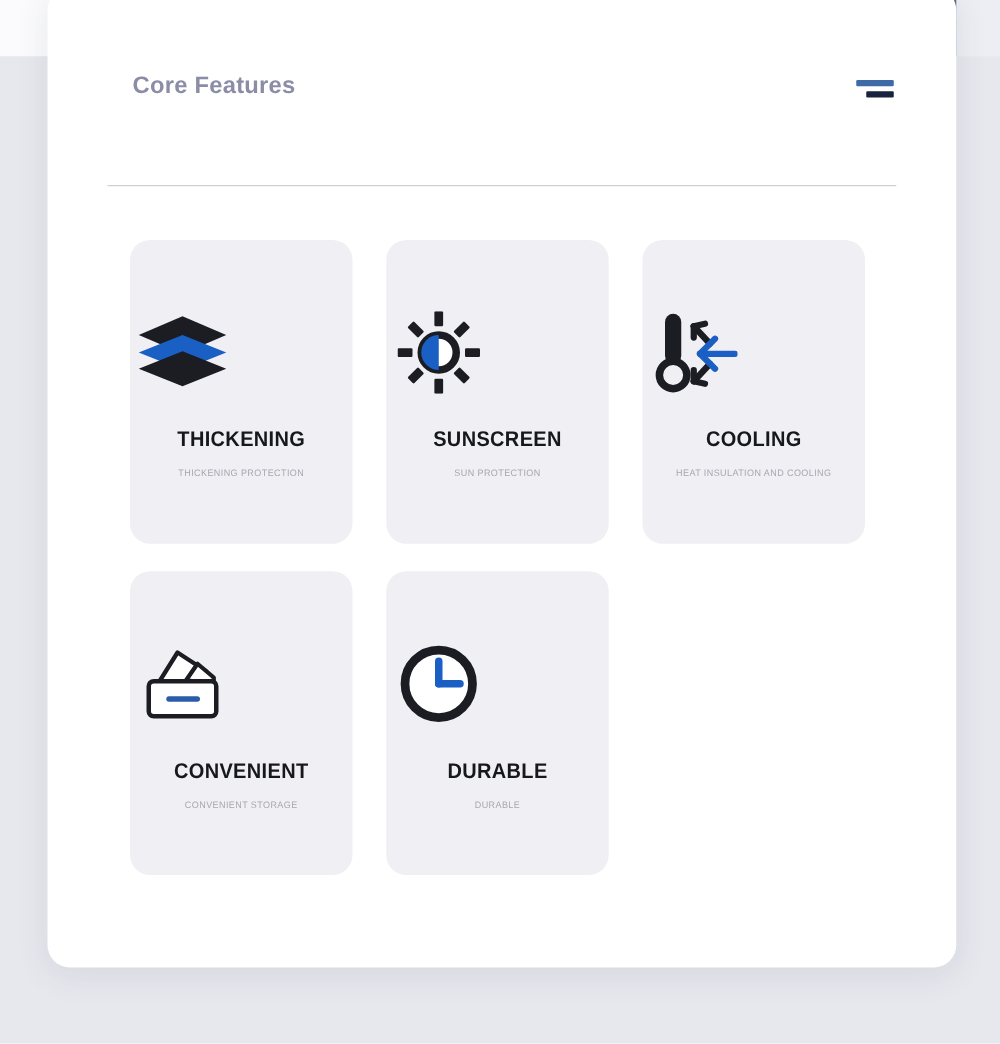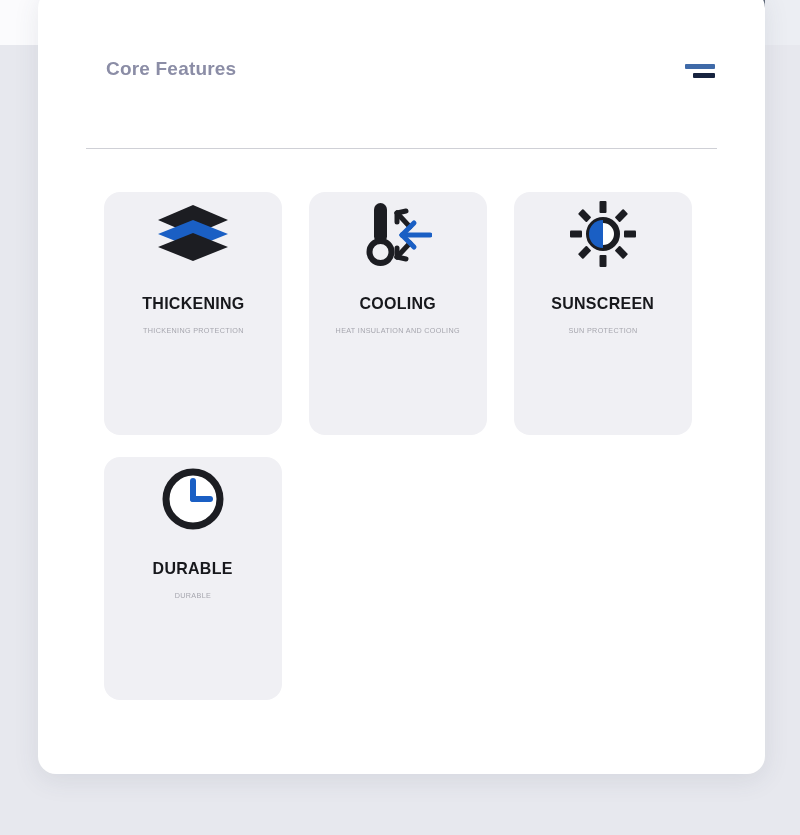--- a/index.html
+++ b/index.html
@@ -126,21 +126,21 @@
     grid-template-rows: repeat(2, 243px);
     column-gap: 27px;
     row-gap: 22px;
   }
 
   .feature-card {
     background: #f0f0f4;
     border-radius: 16px;
     display: flex;
     flex-direction: column;
-    align-items: center;
+    padding-top: 48px;
     cursor: pointer;
   }
 
   .icon-slot {
     width: 84px;
     height: 84px;
     display: flex;
     align-items: center;
     justify-content: center;
   }
@@ -193,48 +193,20 @@
       <div class="feature-card">
         <div class="icon-slot">
           <svg width="74" height="60" viewBox="0 0 74 60" aria-hidden="true">
             <polygon points="37,1 72,16 37,31 2,16" fill="#1c1d22"></polygon>
             <polygon points="37,16 72,30 37,44 2,30" fill="#1a5fc4"></polygon>
             <polygon points="37,29 72,43 37,57 2,43" fill="#1c1d22"></polygon>
           </svg>
         </div>
         <div class="feature-title">THICKENING</div>
         <div class="feature-sub">THICKENING PROTECTION</div>
-      </div>
-
-      <div class="feature-card">
-        <div class="icon-slot">
-          <svg width="68" height="66" viewBox="0 0 68 66" aria-hidden="true">
-
-            <rect x="10" y="2" width="13" height="40" rx="6.5" fill="#1c1d22"></rect>
-
-            <circle cx="16.5" cy="51" r="11" fill="none" stroke="#1c1d22" stroke-width="6"></circle>
-
-            <g stroke="#1c1d22" stroke-width="5" stroke-linecap="round" fill="none">
-              <line x1="33" y1="12" x2="46" y2="26"></line>
-              <line x1="33" y1="12" x2="33" y2="21"></line>
-              <line x1="33" y1="12" x2="42" y2="10"></line>
-              <line x1="33" y1="56" x2="46" y2="42"></line>
-              <line x1="33" y1="56" x2="33" y2="47"></line>
-              <line x1="33" y1="56" x2="42" y2="58"></line>
-            </g>
-
-            <g stroke="#1a5fc4" stroke-width="5" stroke-linecap="round" fill="none">
-              <line x1="38" y1="34" x2="66" y2="34"></line>
-              <line x1="38" y1="34" x2="50" y2="22"></line>
-              <line x1="38" y1="34" x2="50" y2="46"></line>
-            </g>
-          </svg>
-        </div>
-        <div class="feature-title">COOLING</div>
-        <div class="feature-sub">HEAT INSULATION AND COOLING</div>
       </div>
 
       <div class="feature-card">
         <div class="icon-slot">
           <svg width="66" height="66" viewBox="0 0 66 66" aria-hidden="true">
             <g fill="#1c1d22">
               <rect x="29.5" y="0" width="7" height="12" rx="1"></rect>
               <rect x="29.5" y="54" width="7" height="12" rx="1"></rect>
               <rect x="0" y="29.5" width="12" height="7" rx="1"></rect>
               <rect x="54" y="29.5" width="12" height="7" rx="1"></rect>
@@ -244,20 +216,63 @@
               <rect x="53" y="29.5" width="12" height="7" rx="1" transform="rotate(45 33 33)"></rect>
             </g>
             <circle cx="33" cy="33" r="14" fill="#ffffff" stroke="#1c1d22" stroke-width="6"></circle>
             <path d="M33 19 A14 14 0 0 0 33 47 Z" fill="#1a5fc4"></path>
           </svg>
         </div>
         <div class="feature-title">SUNSCREEN</div>
         <div class="feature-sub">SUN PROTECTION</div>
       </div>
 
+      <div class="feature-card">
+        <div class="icon-slot">
+          <svg width="68" height="66" viewBox="0 0 68 66" aria-hidden="true">
+
+            <rect x="10" y="2" width="13" height="40" rx="6.5" fill="#1c1d22"></rect>
+
+            <circle cx="16.5" cy="51" r="11" fill="none" stroke="#1c1d22" stroke-width="6"></circle>
+
+            <g stroke="#1c1d22" stroke-width="5" stroke-linecap="round" fill="none">
+              <line x1="33" y1="12" x2="46" y2="26"></line>
+              <line x1="33" y1="12" x2="33" y2="21"></line>
+              <line x1="33" y1="12" x2="42" y2="10"></line>
+              <line x1="33" y1="56" x2="46" y2="42"></line>
+              <line x1="33" y1="56" x2="33" y2="47"></line>
+              <line x1="33" y1="56" x2="42" y2="58"></line>
+            </g>
+
+            <g stroke="#1a5fc4" stroke-width="5" stroke-linecap="round" fill="none">
+              <line x1="38" y1="34" x2="66" y2="34"></line>
+              <line x1="38" y1="34" x2="50" y2="22"></line>
+              <line x1="38" y1="34" x2="50" y2="46"></line>
+            </g>
+          </svg>
+        </div>
+        <div class="feature-title">COOLING</div>
+        <div class="feature-sub">HEAT INSULATION AND COOLING</div>
+      </div>
+
+      <div class="feature-card">
+        <div class="icon-slot">
+          <svg width="70" height="62" viewBox="0 0 70 62" aria-hidden="true">
+
+            <path d="M16 30 L31 6 L54 21 L46 32 Z" fill="#ffffff" stroke="#1c1d22" stroke-width="3.4" stroke-linejoin="round"></path>
+            <path d="M38 28 L47 15 L60 26 L60 32 Z" fill="#ffffff" stroke="#1c1d22" stroke-width="3.4" stroke-linejoin="round"></path>
+
+            <rect x="8" y="29" width="54" height="28" rx="4" fill="#ffffff" stroke="#1c1d22" stroke-width="3.6"></rect>
+
+            <rect x="22" y="41" width="27" height="4.4" rx="2.2" fill="#2b5cab"></rect>
+          </svg>
+        </div>
+        <div class="feature-title">CONVENIENT</div>
+        <div class="feature-sub">CONVENIENT STORAGE</div>
+      </div>
 
 
       <div class="feature-card">
         <div class="icon-slot">
           <svg width="64" height="64" viewBox="0 0 64 64" aria-hidden="true">
             <circle cx="32" cy="32" r="27" fill="#ffffff" stroke="#1c1d22" stroke-width="7"></circle>
             <g stroke="#1a5fc4" stroke-width="6" stroke-linecap="round">
               <line x1="32" y1="32" x2="32" y2="14"></line>
               <line x1="32" y1="32" x2="49" y2="32"></line>
             </g>

